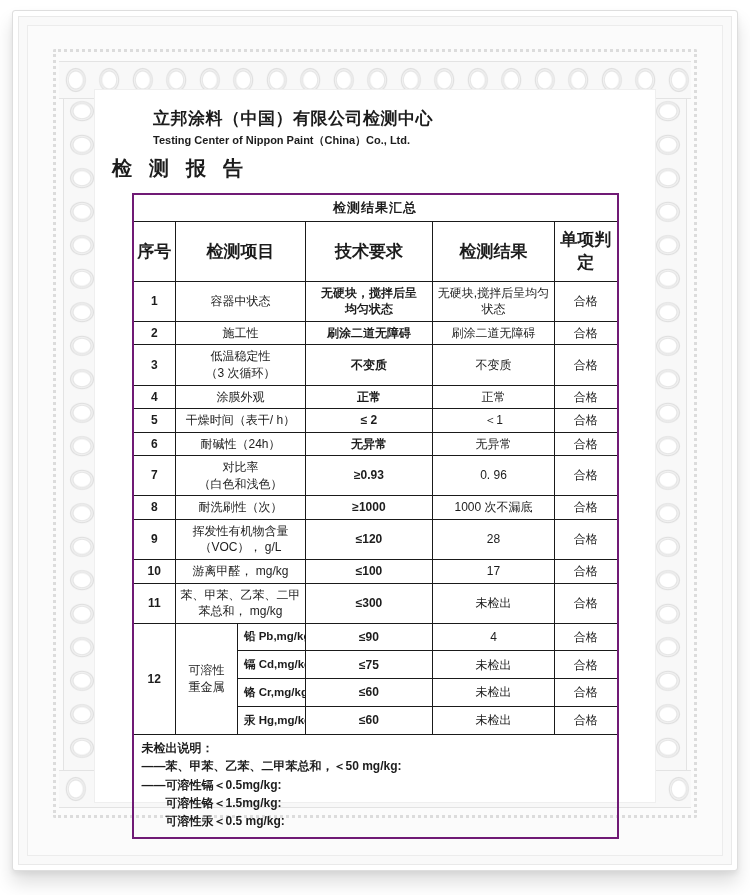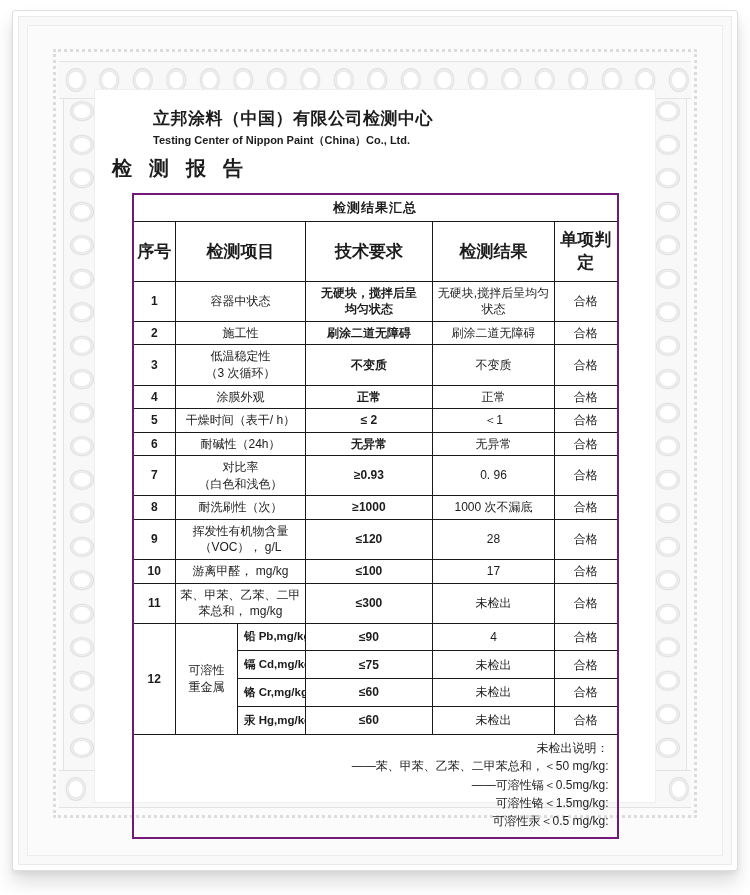--- a/index.html
+++ b/index.html
@@ -49,21 +49,21 @@
 
   
   .rtable { border-collapse:collapse; table-layout:fixed; width:486px; margin:11px auto 0; border:2px solid #701a75; font-size:12px; }
   .rtable td { border:1px solid #1a1a1a; text-align:center; vertical-align:middle; padding:3px 2px; white-space:pre-line; line-height:1.38; }
   .row-summary td { font-weight:bold; font-size:13px; letter-spacing:1px; padding:4px 2px; }
   .row-head td { font-weight:bold; font-size:17px; padding:6px 2px; }
   .rtable td.c-no  { font-weight:bold; }
   .rtable td.c-item{ font-weight:normal; }
   .rtable td.c-req { font-weight:bold; }
   .rtable td.c-sub { text-align:left; padding:5.5px 2px 5.5px 6px; font-weight:bold; font-size:11.5px; white-space:nowrap; overflow:hidden; }
-  .rtable td.c-notes { text-align:right; padding:4px 8px 7px; font-weight:normal; }
+  .rtable td.c-notes { text-align:left; padding:4px 8px 7px; font-weight:bold; }
   .note-line { white-space:pre-wrap; line-height:1.52; font-size:12px; }
 </style>
 </head>
 <body>
 
 <div id="canvas">
   <div class="frame">
     <div class="bead-outer"></div>
     <div class="egg egg-v egg-left"></div>
     <div class="egg egg-v egg-right"></div>

